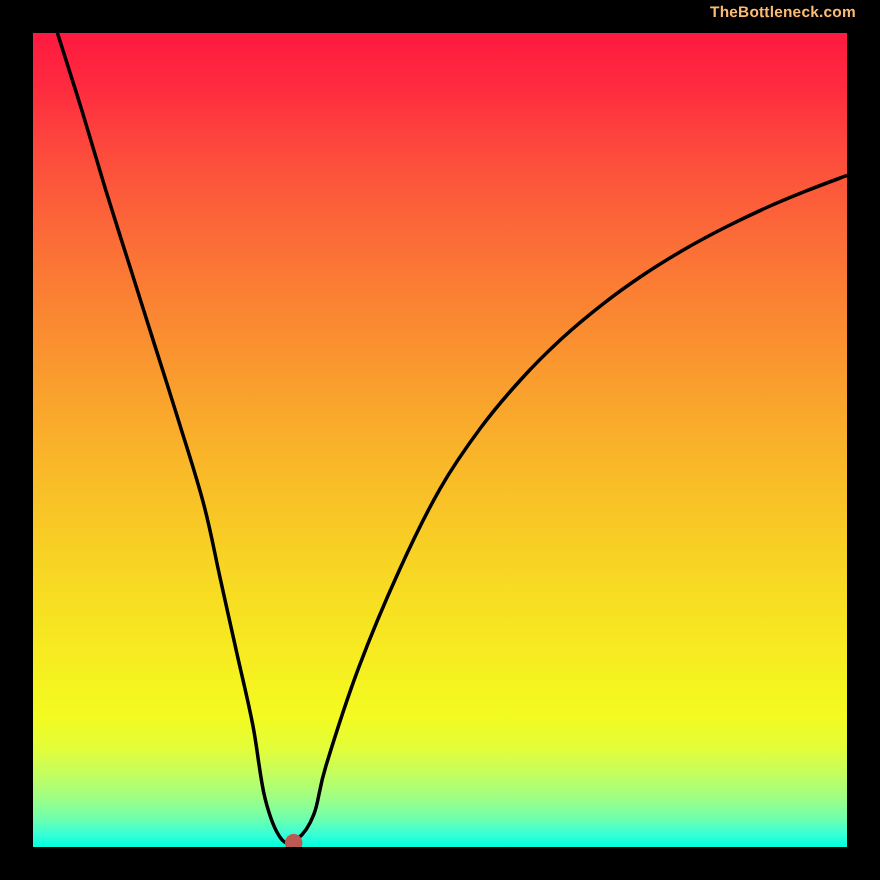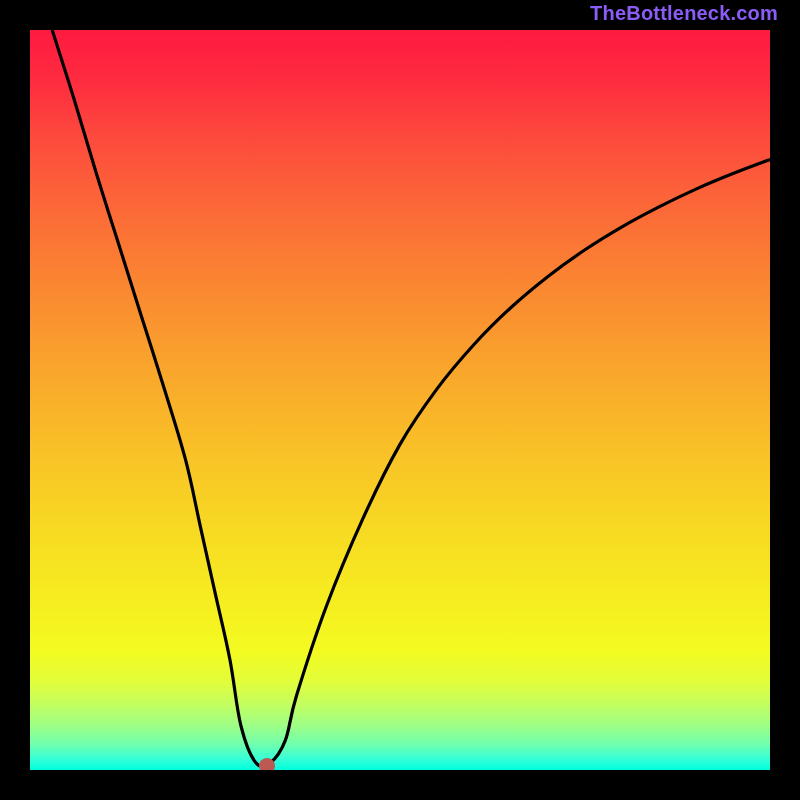--- a/index.html
+++ b/index.html
@@ -16,23 +16,23 @@
     top: 0;
     left: 0;
     width: 800px;
     height: 800px;
     background: #000;
   }
   .watermark {
     position: absolute;
     top: 2px;
     right: 22px;
-    font-size: 20px;
+    font-size: 14px;
     font-weight: 600;
-    color: #8b5cf6;
+    color: #fdba74;
     letter-spacing: 0.2px;
   }
   .plot-area {
     position: absolute;
     left: 30px;
     top: 30px;
     width: 740px;
     height: 740px;
     overflow: hidden;
   }

